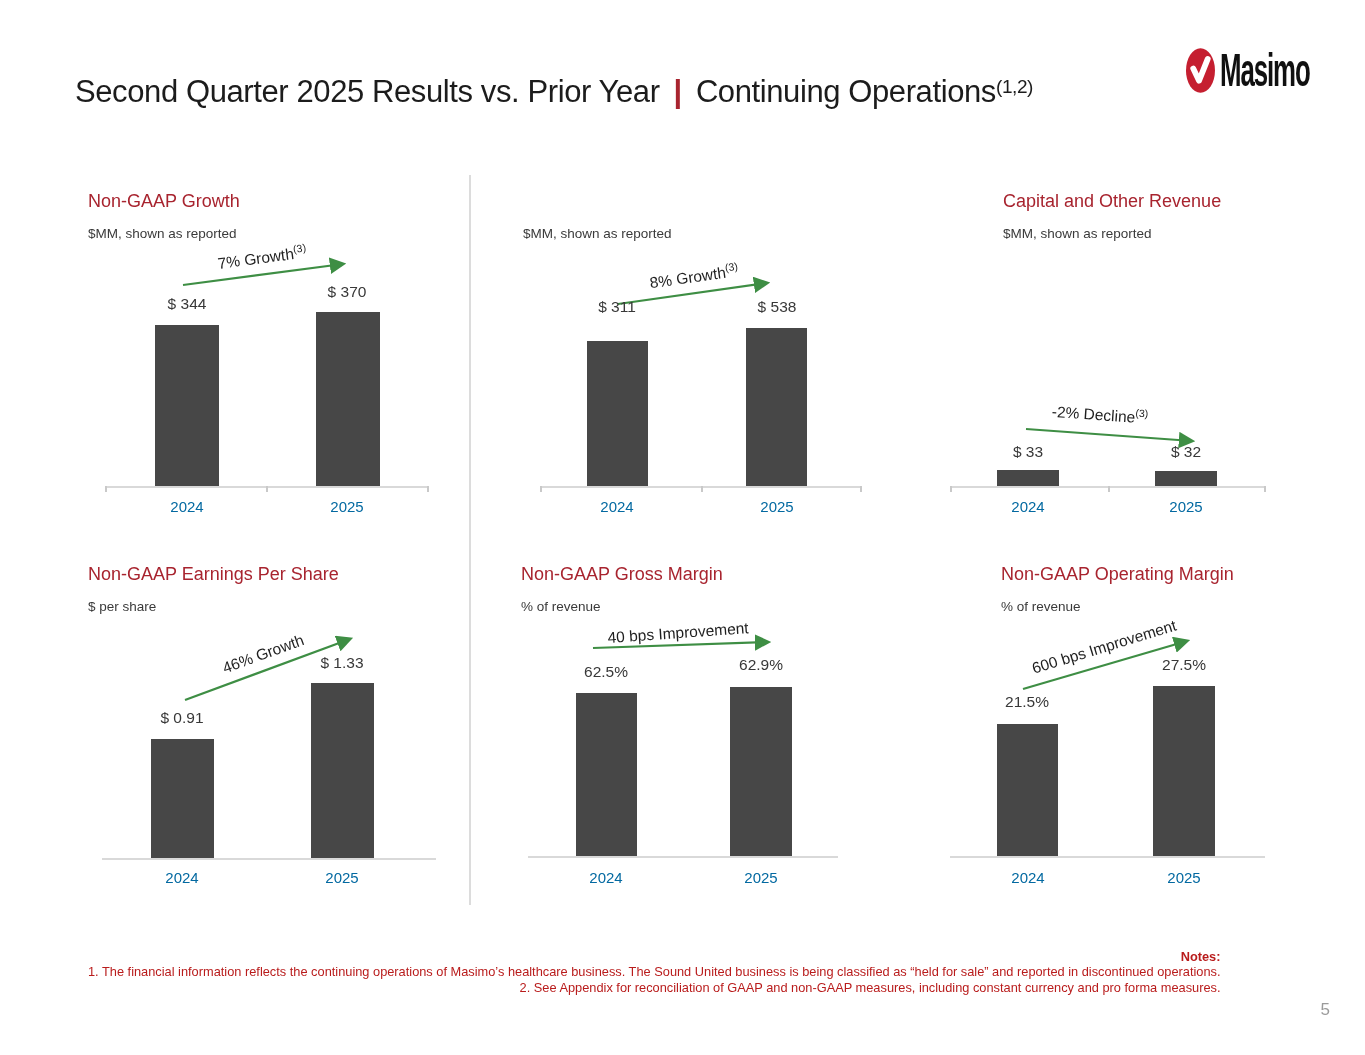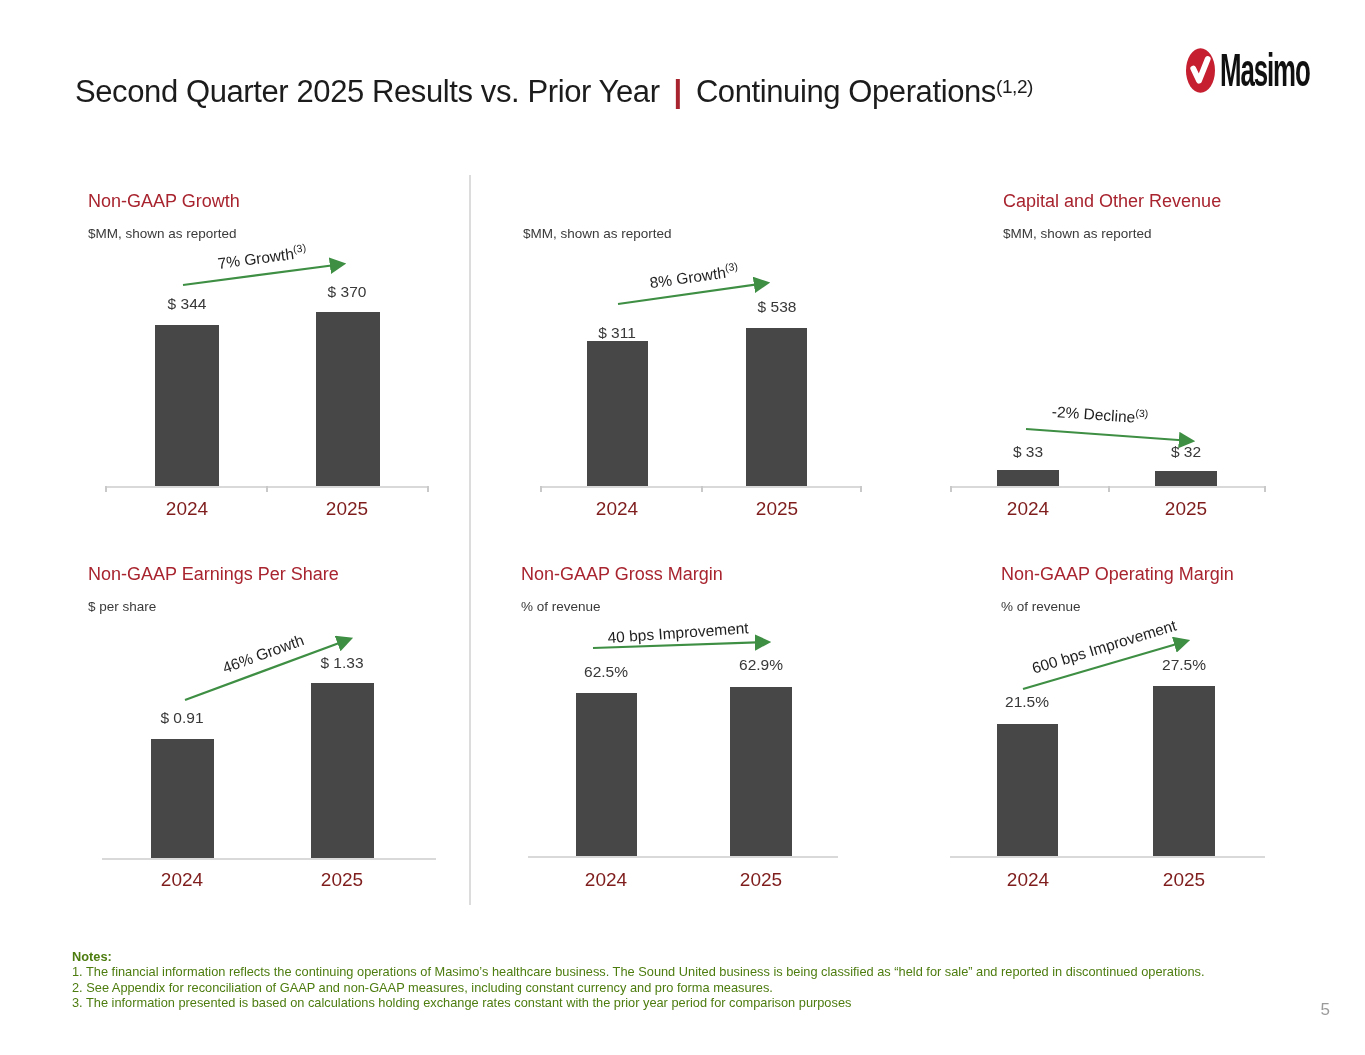--- a/index.html
+++ b/index.html
@@ -21,28 +21,28 @@
   .logo-text{display:inline-block;font-size:47px;font-weight:600;letter-spacing:-2px;
              transform:scaleX(.55);transform-origin:left center;color:#101010;line-height:46px;}
 
   .col-divider{position:absolute;left:469px;top:175px;width:2px;height:730px;background:#DCDCDC;}
 
   
   .c-title{position:absolute;font-size:18px;font-weight:500;color:var(--accent-red);white-space:nowrap;}
   .c-sub{position:absolute;font-size:13.5px;color:var(--text-gray);white-space:nowrap;margin-top:7px;}
   .bar{position:absolute;background:var(--bar-gray);}
   .vlabel{position:absolute;width:100px;text-align:center;font-size:15.5px;color:#383838;white-space:nowrap;}
-  .year{position:absolute;width:100px;text-align:center;font-size:19px;color:#7f1d1d;}
+  .year{position:absolute;width:100px;text-align:center;font-size:15px;color:#0369a1;}
   .axis{position:absolute;height:2px;background:var(--axis-gray);}
   .tick{position:absolute;width:2px;height:6px;background:#C9C9C9;}
   .ann{position:absolute;text-align:center;font-size:15.5px;font-weight:500;color:#1F1F1F;white-space:nowrap;}
   .ann sup{font-size:10.5px;vertical-align:super;}
   .arrow{position:absolute;overflow:visible;}
 
-  .notes{position:absolute;left:72px;top:949px;font-size:12.8px;line-height:15.3px;color:#4d7c0f;}
+  .notes{position:absolute;left:88px;top:949px;font-size:12.8px;line-height:15.3px;color:#b91c1c;text-align:right;}
   .notes .nh{font-weight:700;}
   .pagenum{position:absolute;left:1290px;top:1000px;width:40px;text-align:right;
            font-size:17px;color:var(--page-gray);}
 </style>
 </head>
 <body>
 
 <div class="slide">
 
   <div class="main-title"><span>Second Quarter 2025 Results vs. Prior Year</span><span class="pipe">|</span><span>Continuing Operations</span><sup>(1,2)</sup></div>
@@ -82,21 +82,21 @@
   <div class="c-sub" style="left:523px;top:219px">$MM, shown as reported</div>
   <svg class="arrow" style="left:610px;top:273px" width="170" height="40">
     <defs>
         <marker id="ah1" viewBox="0 0 10 10" refX="8" refY="5" markerWidth="7.5" markerHeight="7.5" orient="auto">
           <path d="M0,0 L10,5 L0,10 z" fill="var(--arrow-green,#3E8E44)"></path>
         </marker>
       </defs>
     <line x1="8" y1="31" x2="157" y2="10" stroke="var(--arrow-green,#3E8E44)" stroke-width="2.2" marker-end="url(#ah1)"></line>
   </svg>
   <div class="ann" style="left:609px;top:266px;width:170px;transform:rotate(-8deg)"><span>8% Growth</span><sup>(3)</sup></div>
-  <div class="vlabel" style="left:567px;top:324px">$ 311</div>
+  <div class="vlabel" style="left:567px;top:298px">$ 311</div>
   <div class="vlabel" style="left:727px;top:298px">$ 538</div>
   <div class="bar" style="left:587px;top:341px;width:61px;height:145px"></div>
   <div class="bar" style="left:746px;top:328px;width:61px;height:158px"></div>
   <div class="axis" style="left:540px;top:486px;width:322px"></div>
   <div class="tick" style="left:540px;top:486px"></div>
   <div class="tick" style="left:701px;top:486px"></div>
   <div class="tick" style="left:860px;top:486px"></div>
   <div class="year" style="left:567px;top:498px">2024</div>
   <div class="year" style="left:727px;top:498px">2025</div>
 
@@ -176,18 +176,17 @@
   <div class="bar" style="left:997px;top:724px;width:61px;height:132px"></div>
   <div class="bar" style="left:1153px;top:686px;width:62px;height:170px"></div>
   <div class="axis" style="left:950px;top:856px;width:315px"></div>
   <div class="year" style="left:978px;top:869px">2024</div>
   <div class="year" style="left:1134px;top:869px">2025</div>
 
   <div class="notes">
     <div class="nh">Notes:</div>
     <div>1. The financial information reflects the continuing operations of Masimo’s healthcare business.  The Sound United business is being classified as “held for sale” and reported in discontinued operations.</div>
     <div>2. See Appendix for reconciliation of GAAP and non-GAAP measures, including constant currency and pro forma measures.</div>
-    <div>3. The information presented is based on calculations holding exchange rates constant with the prior year period for comparison purposes</div>
   </div>
 
   <div class="pagenum">5</div>
 
 </div>
 
 </body></html>

